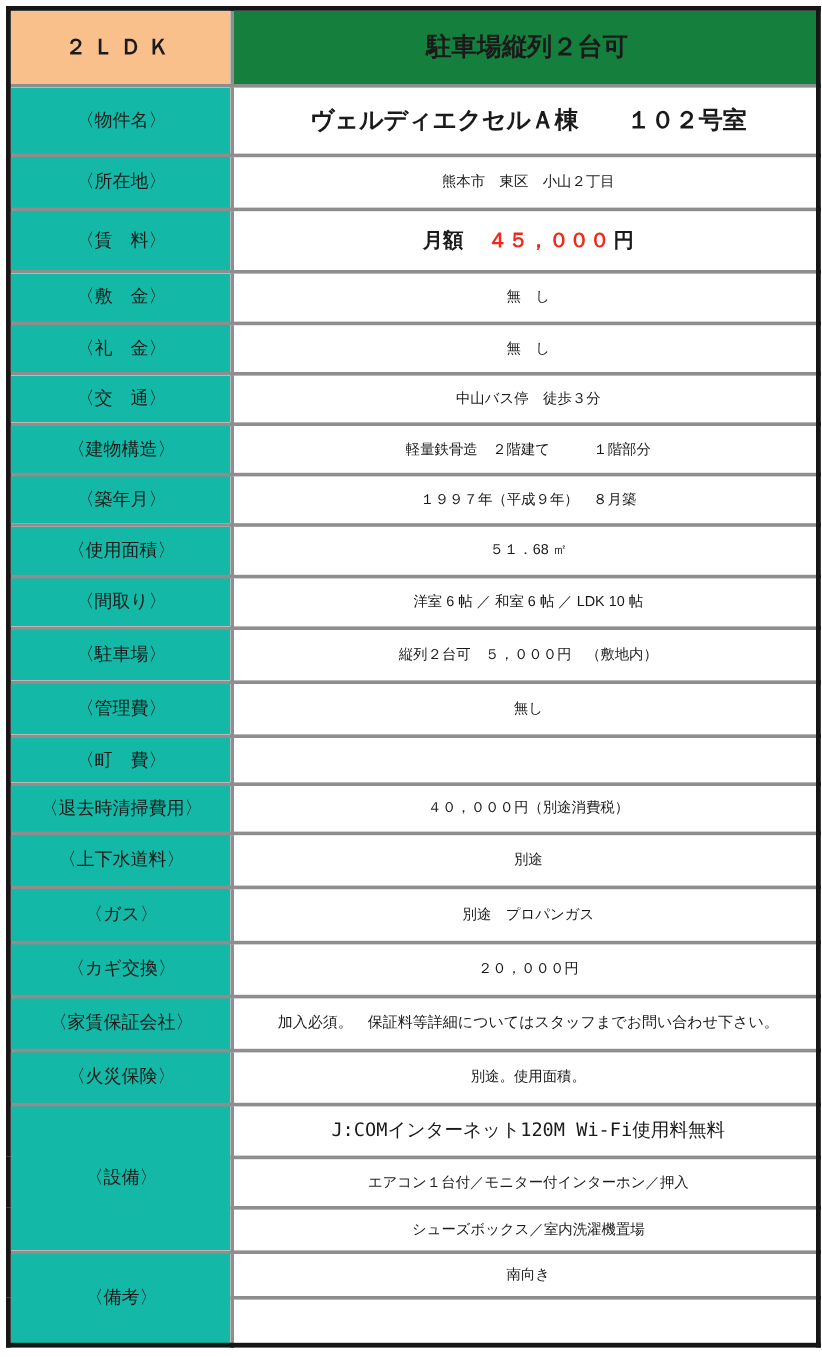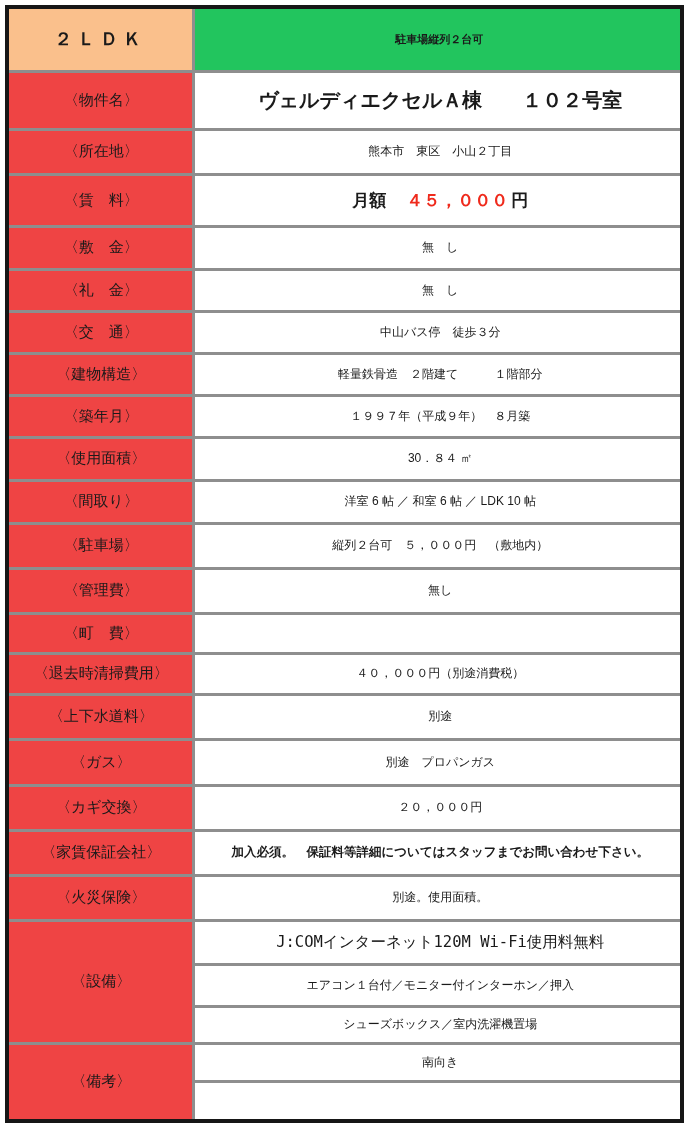--- a/index.html
+++ b/index.html
@@ -26,46 +26,46 @@
     vertical-align: middle;
     overflow: hidden;
     white-space: nowrap;
     color: #1a1a1a;
     text-align: center;
   }
   col.c-label { width: 186px; }
   col.c-value { width: 489px; }
 
   td.lbl {
-    background: #ef4444;
+    background: #14b8a6;
     font-size: 15px;
     padding: 0 2px 0 4px;
   }
   td.val {
     background: #ffffff;
     font-size: 12px;
     padding: 0 4px 0 10px;
   }
   td.hdr-left {
     background: #FAC08C;
     font-weight: bold;
     font-size: 18px;
     text-align: center;
     letter-spacing: 5px;
   }
   td.hdr-right {
-    background: #22c55e;
+    background: #15803d;
     font-weight: bold;
-    font-size: 11px;
+    font-size: 21px;
     padding: 0 4px 0 8px;
   }
   td.val.title { font-size: 20px; font-weight: bold; }
   td.val.rent  { font-size: 17px; font-weight: bold; }
   td.val.rent .amount { color: #ef2a1c; padding: 0 3px; font-family: Liberation Mono, monospace; }
-  td.val.small-bold { font-size: 12.5px; font-weight: bold; }
+  td.val.small-bold { font-size: 12.5px; font-weight: normal; }
   td.val.mono {
     font-family: "DejaVu Sans Mono", monospace;
     font-size: 15.5px;
   }
 </style>
 </head>
 <body>
 
 <div class="sheet">
   <table class="spec">
@@ -115,21 +115,21 @@
       <td class="val">軽量鉄骨造　２階建て　　　１階部分</td>
     </tr>
 
     <tr style="height:42px">
       <td class="lbl">〈築年月〉</td>
       <td class="val">１９９７年（平成９年）　８月築</td>
     </tr>
 
     <tr style="height:43px">
       <td class="lbl">〈使用面積〉</td>
-      <td class="val">30．８４ ㎡</td>
+      <td class="val">５１．68 ㎡</td>
     </tr>
 
     <tr style="height:43px">
       <td class="lbl">〈間取り〉</td>
       <td class="val">洋室 6 帖 ／ 和室 6 帖 ／ LDK 10 帖</td>
     </tr>
 
     <tr style="height:45px">
       <td class="lbl">〈駐車場〉</td>
       <td class="val">縦列２台可　５，０００円　（敷地内）</td>

